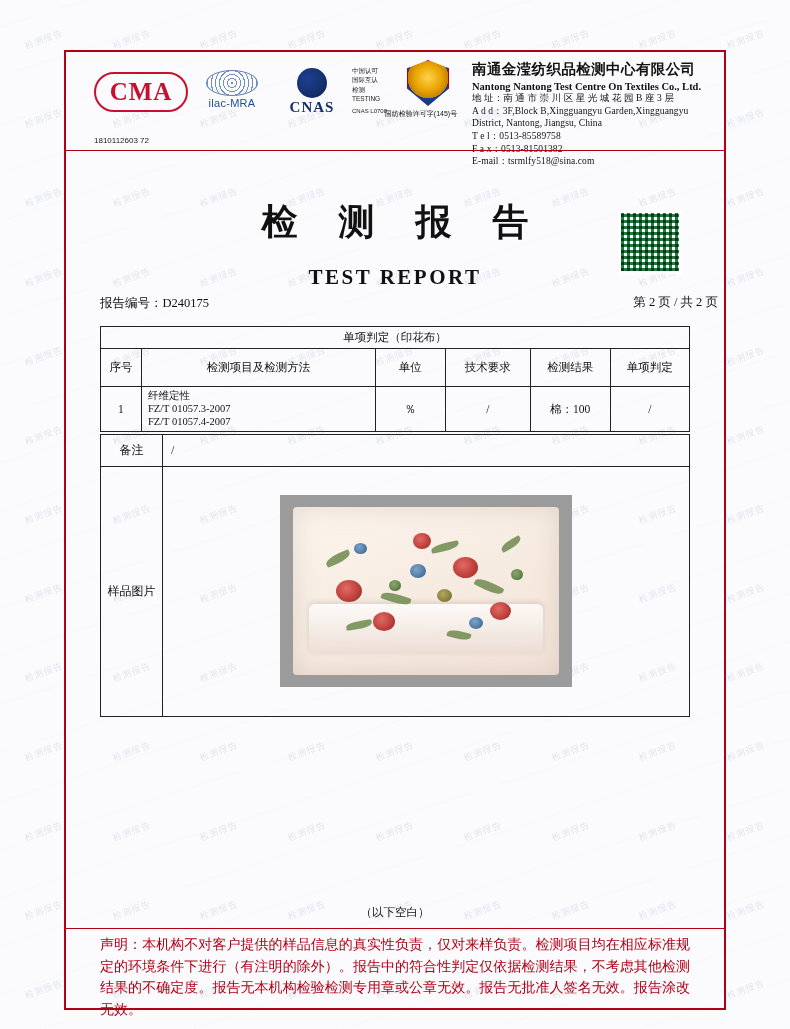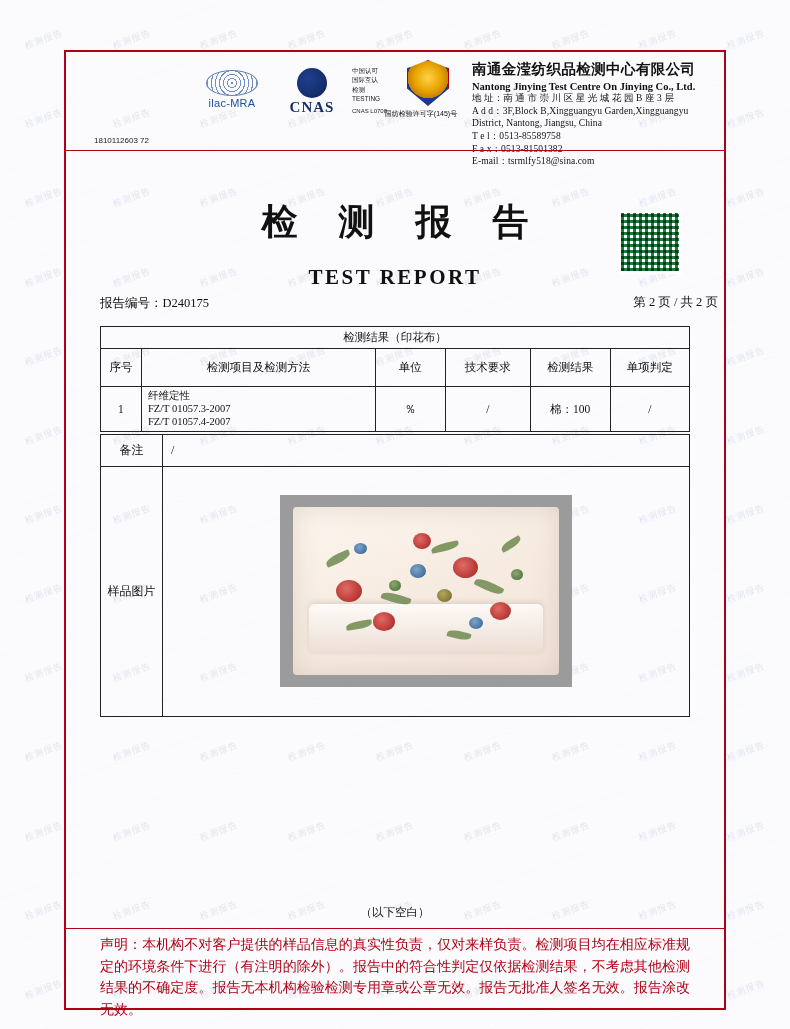--- a/index.html
+++ b/index.html
@@ -474,20 +474,21 @@
       <span>检测报告</span>
       <span>检测报告</span>
       <span>检测报告</span>
       <span>检测报告</span>
     </div>
 
   <div class="frame"></div>
 
   <div class="header">
     <div class="logos">
+      <div class="logo-cma">CMA</div>
       <div class="cma-num">1810112603 72</div>
 
       <div class="logo-ilac">
         <div class="ilac-rings"></div>
         <div class="ilac-text">ilac-MRA</div>
       </div>
 
       <div class="logo-cnas">
         <div class="cnas-circle"></div>
         <div class="cnas-text">CNAS</div>
@@ -499,42 +500,42 @@
       <div class="cnas-code">CNAS L0708</div>
 
       <div class="logo-emblem">
         <div class="emblem-shape"></div>
         <div class="emblem-caption">国纺检验许可字(145)号</div>
       </div>
     </div>
 
     <div class="company">
       <div class="cn-name">南通金滢纺织品检测中心有限公司</div>
-      <div class="en-name">Nantong Jinying Test Centre On Jinying Co., Ltd.</div>
+      <div class="en-name">Nantong Nantong Test Centre On Textiles Co., Ltd.</div>
       <div class="addr-line">地 址：南 通 市 崇 川 区 星 光 城 花 园 B 座 3 层</div>
       <div class="addr-line">A d d：3F,Block B,Xingguangyu Garden,Xingguangyu</div>
       <div class="addr-line">District, Nantong, Jiangsu, China</div>
       <div class="addr-line">T e l：0513-85589758</div>
       <div class="addr-line">F a x：0513-81501382</div>
       <div class="addr-line">E-mail：tsrmlfy518@sina.com</div>
     </div>
   </div>
   <div class="hr-red"></div>
 
   <div class="title-cn">检 测 报 告</div>
   <div class="title-en">TEST  REPORT</div>
   <div class="qr"></div>
 
   <div class="report-no">报告编号：D240175</div>
   <div class="page-no">第 2 页 / 共 2 页</div>
 
   <table class="results">
     <tbody>
         <tr>
-      <td class="cap" colspan="6">检测结果（印花布）</td>
+      <td class="cap" colspan="6">单项判定（印花布）</td>
     </tr>
     <tr class="hdr">
       <th style="width:42px">序号</th>
       <th style="width:242px">检测项目及检测方法</th>
       <th style="width:72px">单位</th>
       <th style="width:88px">技术要求</th>
       <th style="width:82px">检测结果</th>
       <th style="width:82px">单项判定</th>
     </tr>
     <tr class="row1">

